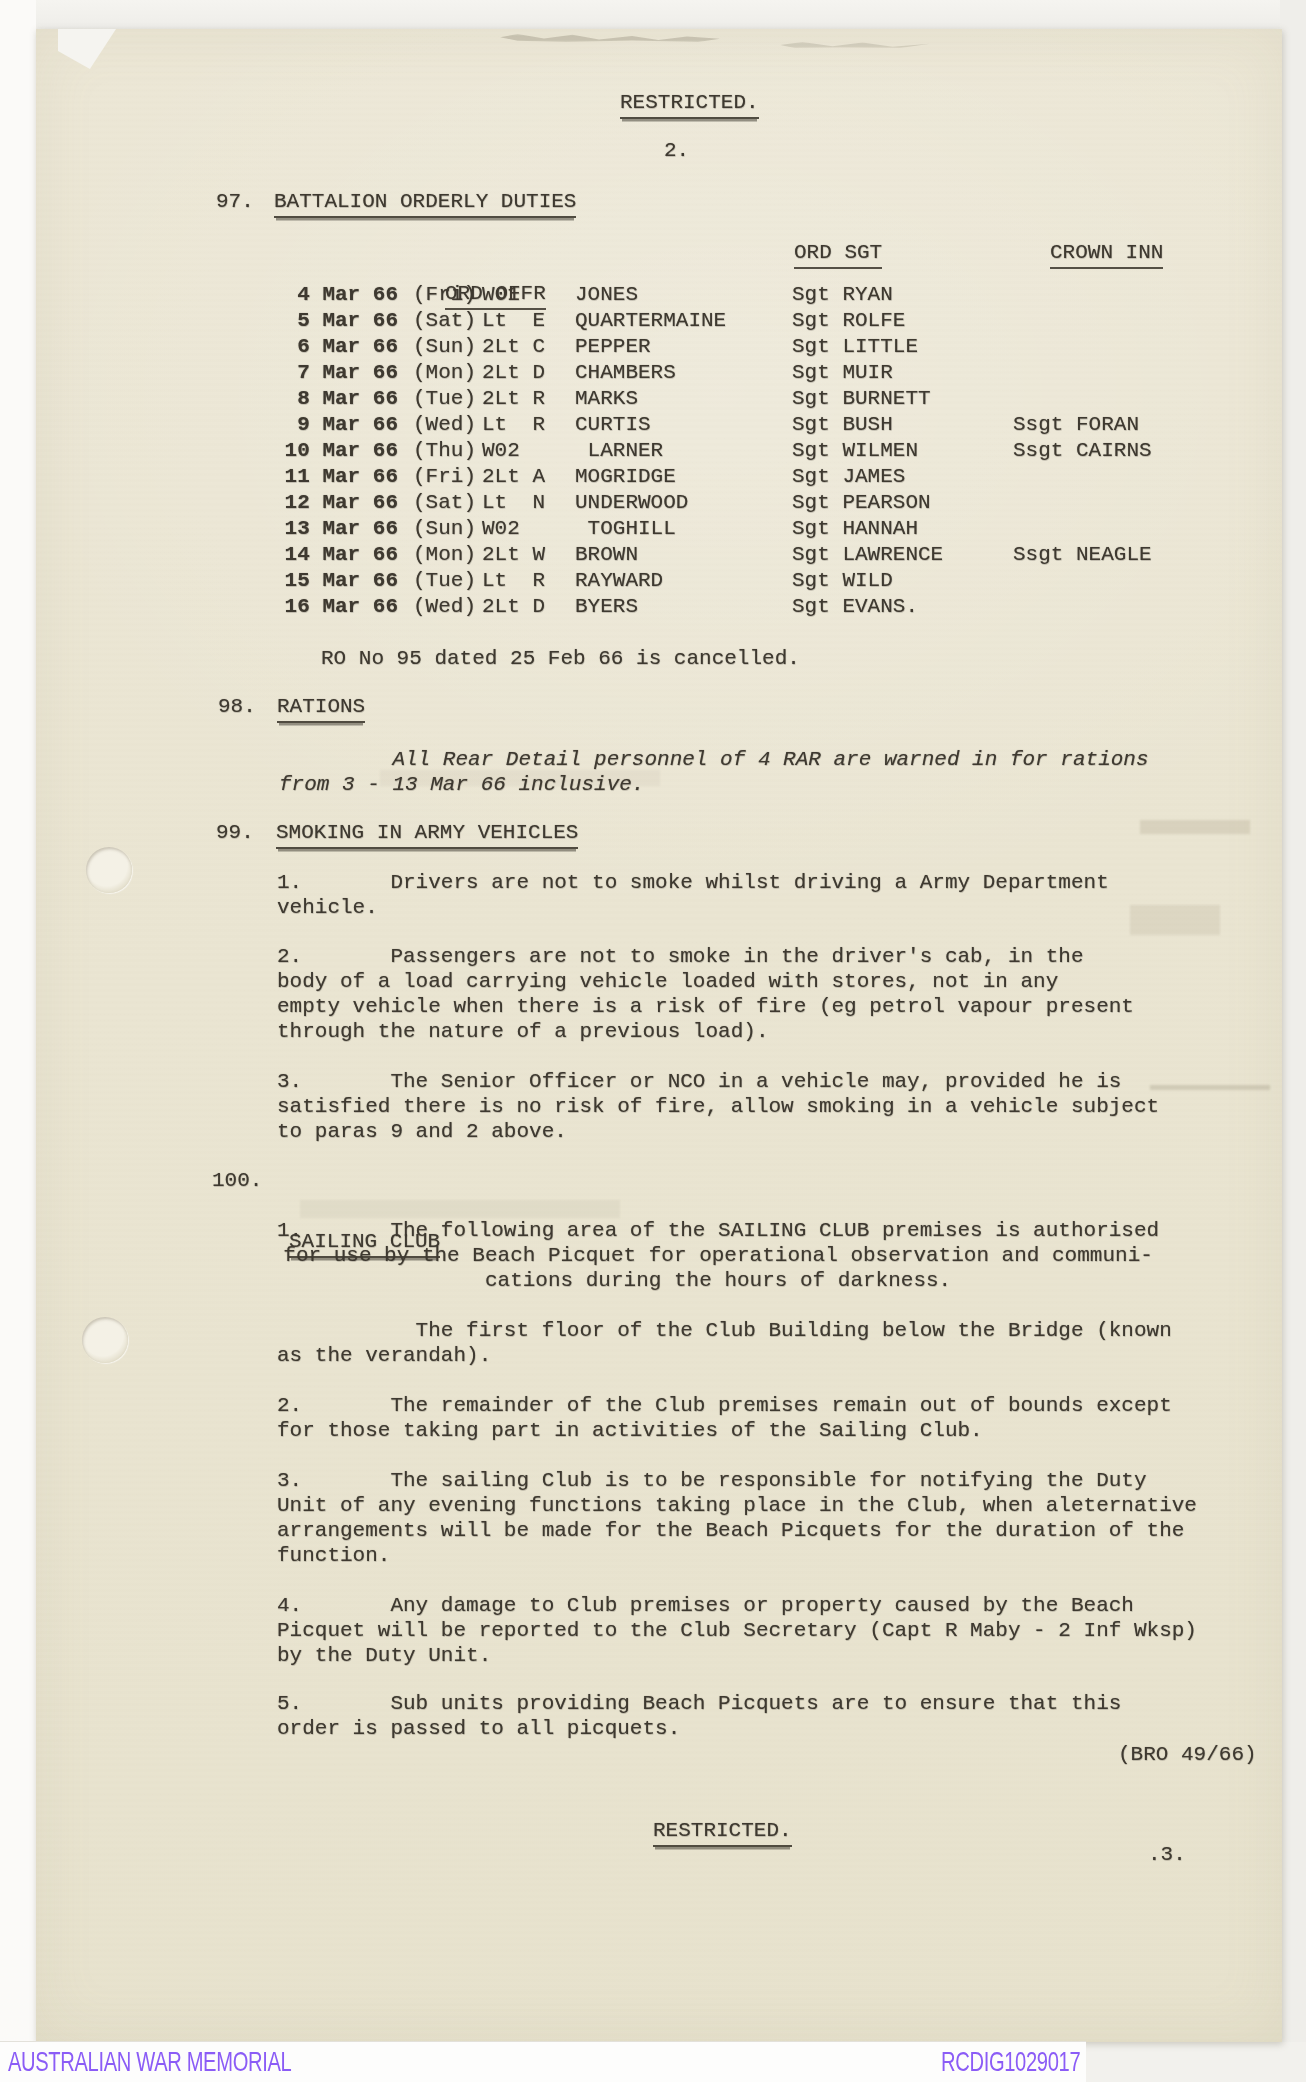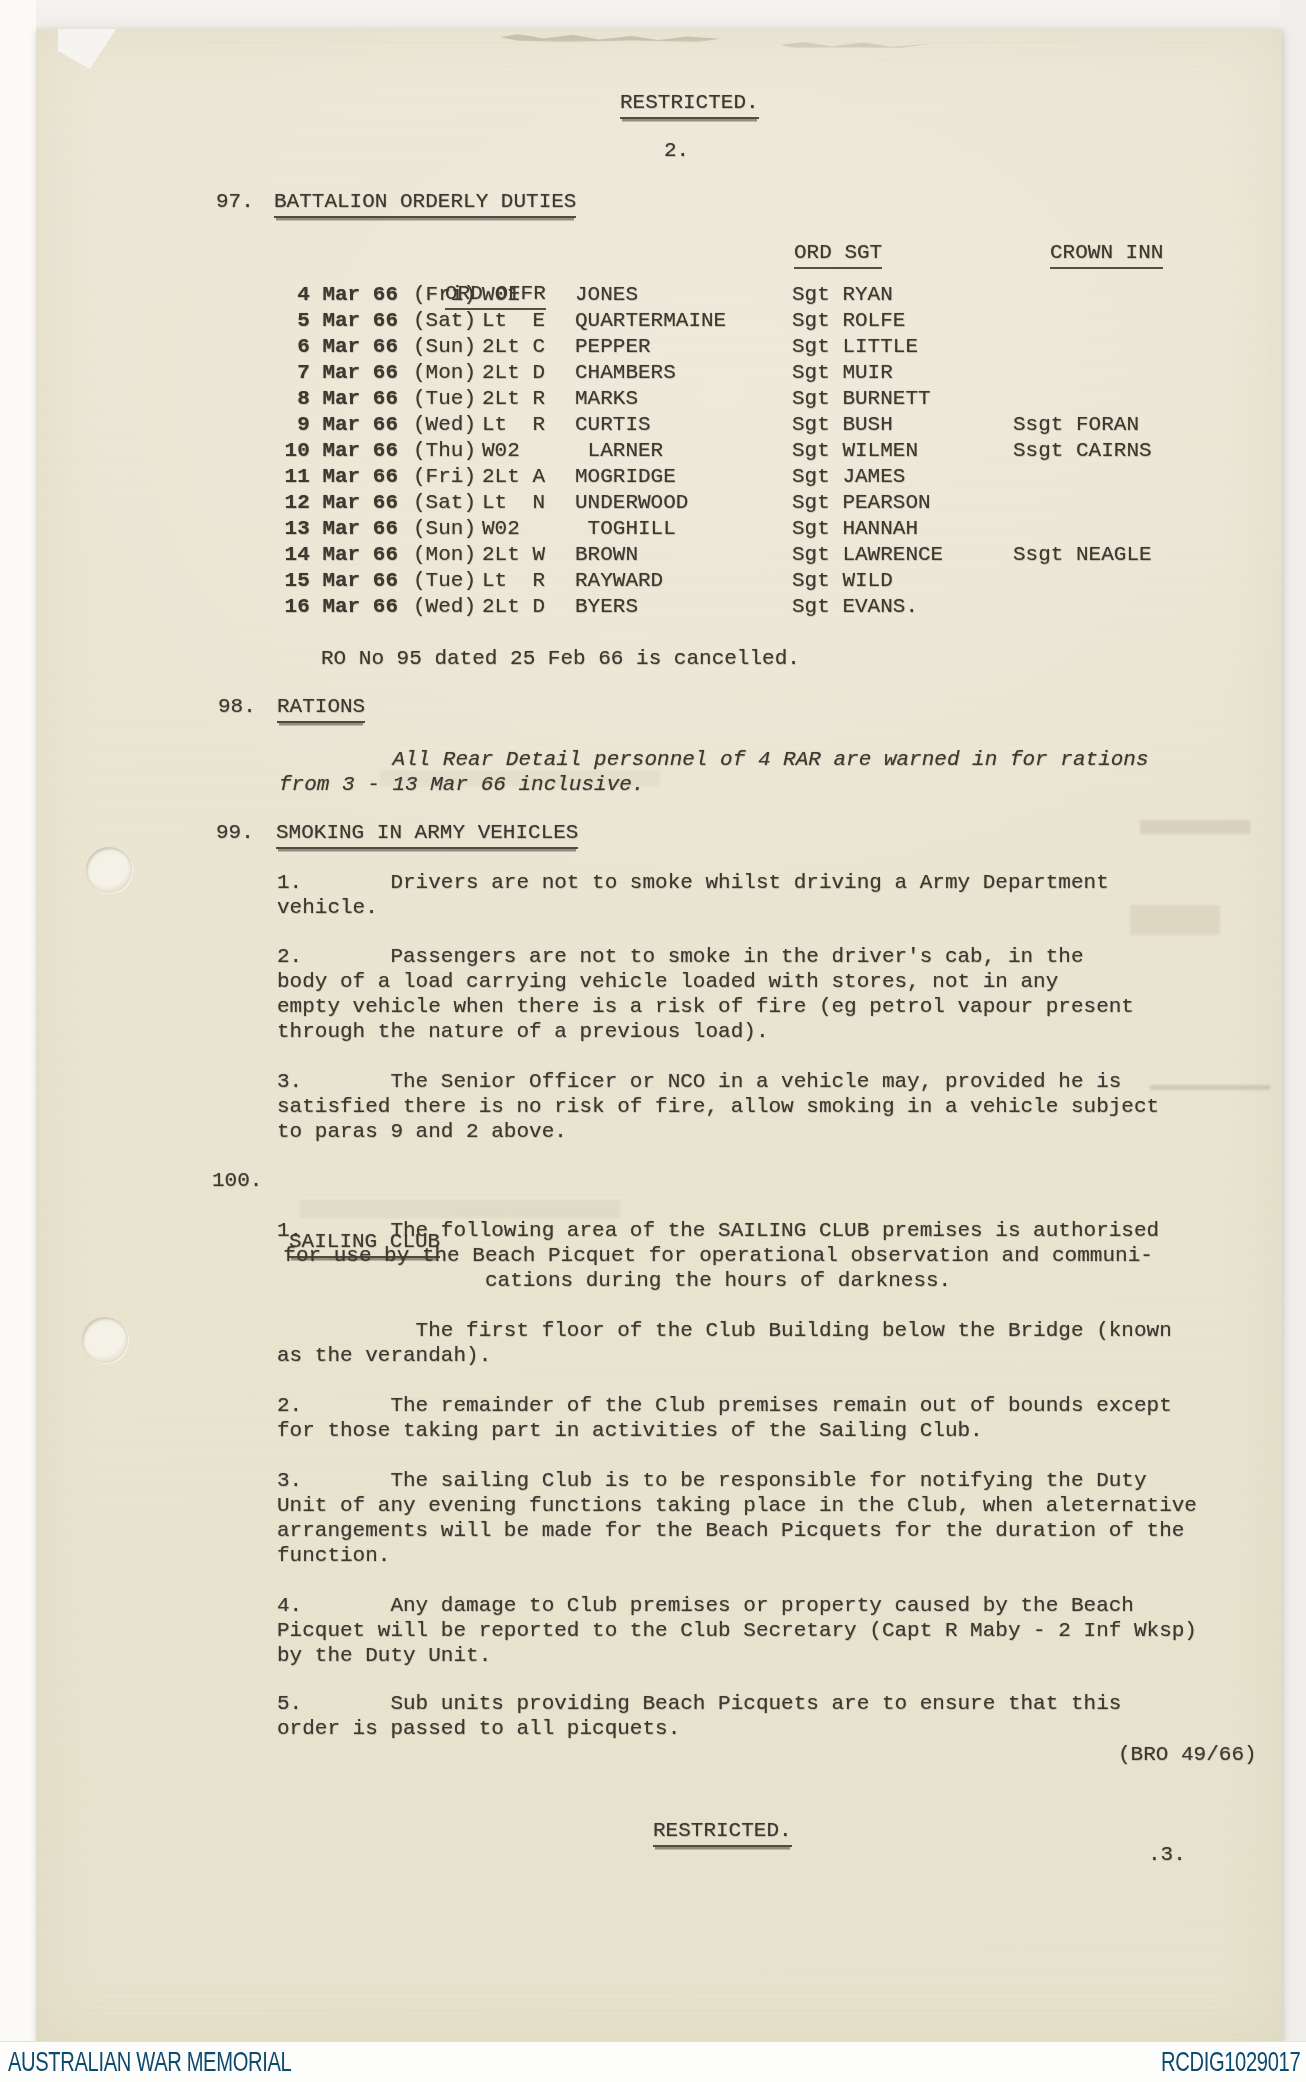--- a/index.html
+++ b/index.html
@@ -48,23 +48,23 @@
   .c-date{left:0;width:130px;text-align:right;font-weight:bold;}
   .c-day{left:145px;}
   .c-rank{left:214px;}
   .c-name{left:307px;}
   .c-sgt{left:524px;}
   .c-crown{left:745px;}
   
   .smudge{position:absolute;pointer-events:none;filter:blur(1px);}
   
   .archive-bar{
-    position:absolute;left:0;bottom:0;width:1306px;height:40px;background:#fdfdfc;
+    position:absolute;left:0;bottom:0;width:1086px;height:40px;background:#fdfdfc;
     border-top:1px solid #e3e1da;
-    font-family:"Liberation Sans","DejaVu Sans",sans-serif;color:#0c4a6e;
+    font-family:"Liberation Sans","DejaVu Sans",sans-serif;color:#8b5cf6;
   }
   .archive-left{position:absolute;left:8px;top:4px;font-size:28px;letter-spacing:-.5px;transform:scaleX(.72);transform-origin:left center;}
   .archive-right{position:absolute;right:6px;top:4px;font-size:28px;letter-spacing:-.5px;transform:scaleX(.72);transform-origin:right center;}
 </style>
 </head>
 <body>
 
 <div class="scan-top"></div>
 <div class="scan-left"></div>
 <div class="scan-right"></div>

